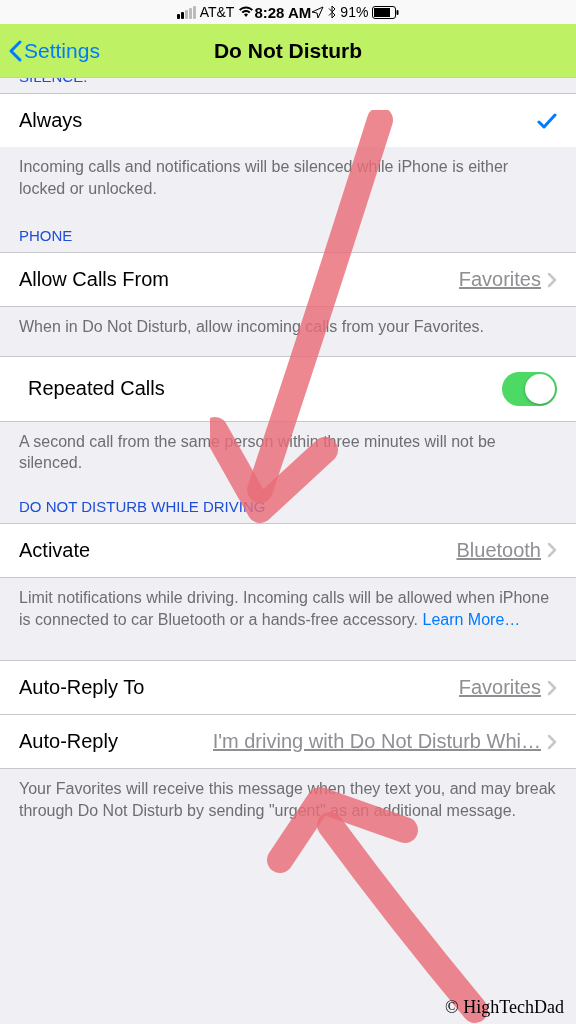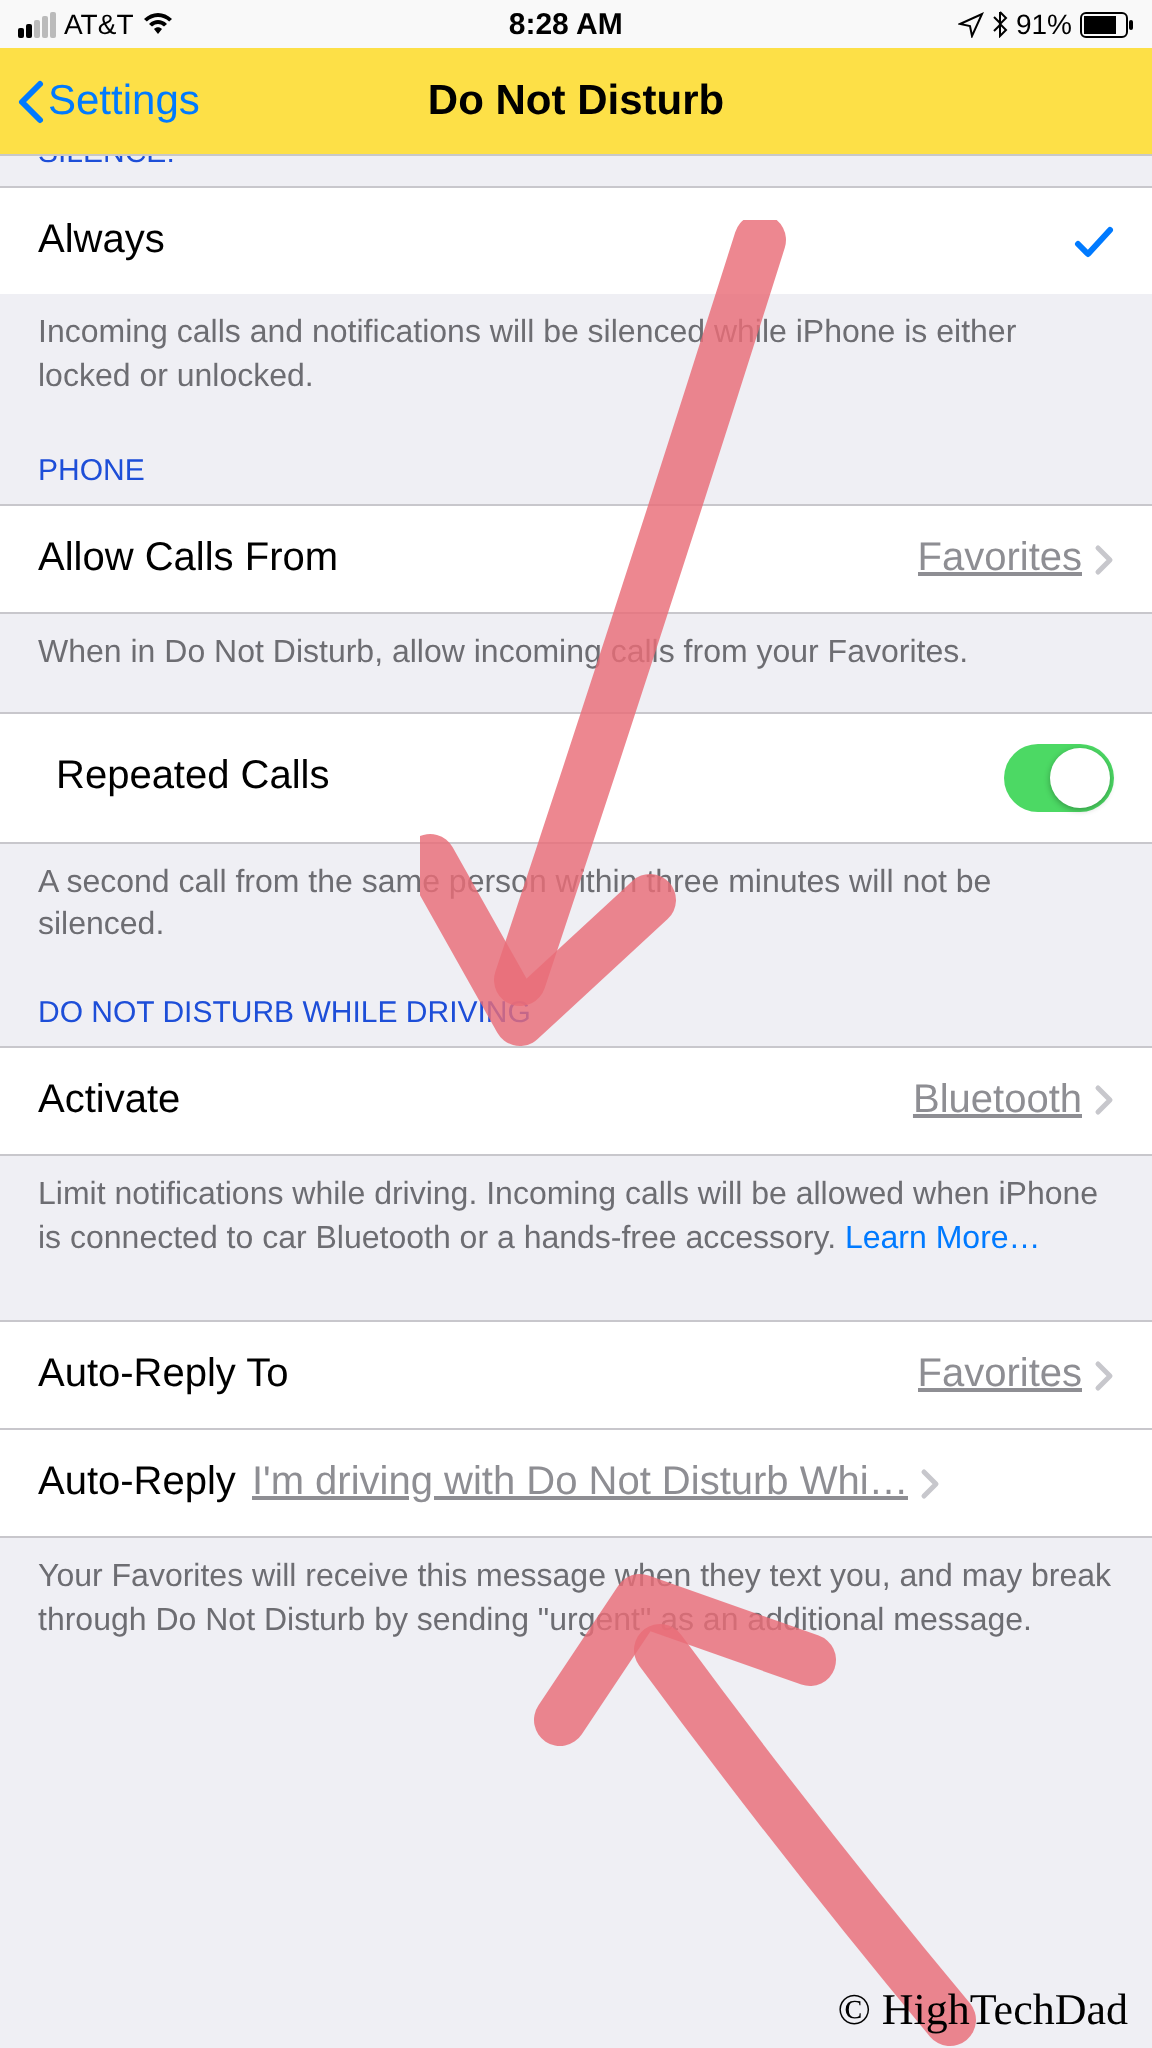--- a/index.html
+++ b/index.html
@@ -13,21 +13,21 @@
       background: #efeff4;
       width: 576px;
       height: 1024px;
       overflow: hidden;
       position: relative;
     }
     .status-bar {
       height: 24px;
       display: flex;
       align-items: center;
-      justify-content: space-between;
+      justify-content: center;
       padding: 0 9px;
       font-size: 14px;
       font-weight: 500;
       background: #f9f9f9;
     }
     .status-left {
       display: flex;
       align-items: center;
       gap: 4px;
     }
@@ -57,21 +57,21 @@
       display: flex;
       align-items: center;
       gap: 4px;
     }
     .battery-icon {
       display: inline-flex;
       align-items: center;
     }
     .nav-bar {
       height: 54px;
-      background: #fde047;
+      background: #bef264;
       border-bottom: 1px solid #c8c8c8;
       display: flex;
       align-items: center;
       position: relative;
       padding: 0 8px;
     }
     .back-button {
       display: flex;
       align-items: center;
       color: #007aff;
@@ -166,21 +166,21 @@
     .auto-reply-row .row-value {
       flex: 1;
       margin-left: 8px;
       min-width: 0;
       text-overflow: ellipsis;
     }
     .copyright {
       position: absolute;
       bottom: 6px;
       right: 12px;
-      font-size: 22px;
+      font-size: 18px;
       font-family: Georgia, serif;
       color: #000;
     }
     .arrow-overlay {
       position: absolute;
       pointer-events: none;
     }
     .arrow1 {
       top: 110px;
       left: 210px;
@@ -314,21 +314,21 @@
       <span class="chevron-right">
         <svg width="10" height="16" viewBox="0 0 10 16">
             <path d="M2 2 L8 8 L2 14" fill="none" stroke="#c7c7cc" stroke-width="2.5" stroke-linecap="round" stroke-linejoin="round"></path>
           </svg>
       </span>
     </span>
   </div>
 
   <div class="row last auto-reply-row">
     <span class="row-label" style="flex-shrink:0;">Auto-Reply</span>
-    <span class="row-value" style="text-overflow:ellipsis;">
+    <span class="row-value" style="text-overflow:ellipsis;justify-content:flex-end;">
       <span style="overflow:hidden;text-overflow:ellipsis;">I'm driving with Do Not Disturb Whi…</span>
       <span class="chevron-right">
         <svg width="10" height="16" viewBox="0 0 10 16">
             <path d="M2 2 L8 8 L2 14" fill="none" stroke="#c7c7cc" stroke-width="2.5" stroke-linecap="round" stroke-linejoin="round"></path>
           </svg>
       </span>
     </span>
   </div>
 
   <div class="footer-text">Your Favorites will receive this message when they text you, and may break through Do Not Disturb by sending "urgent" as an additional message.</div>

